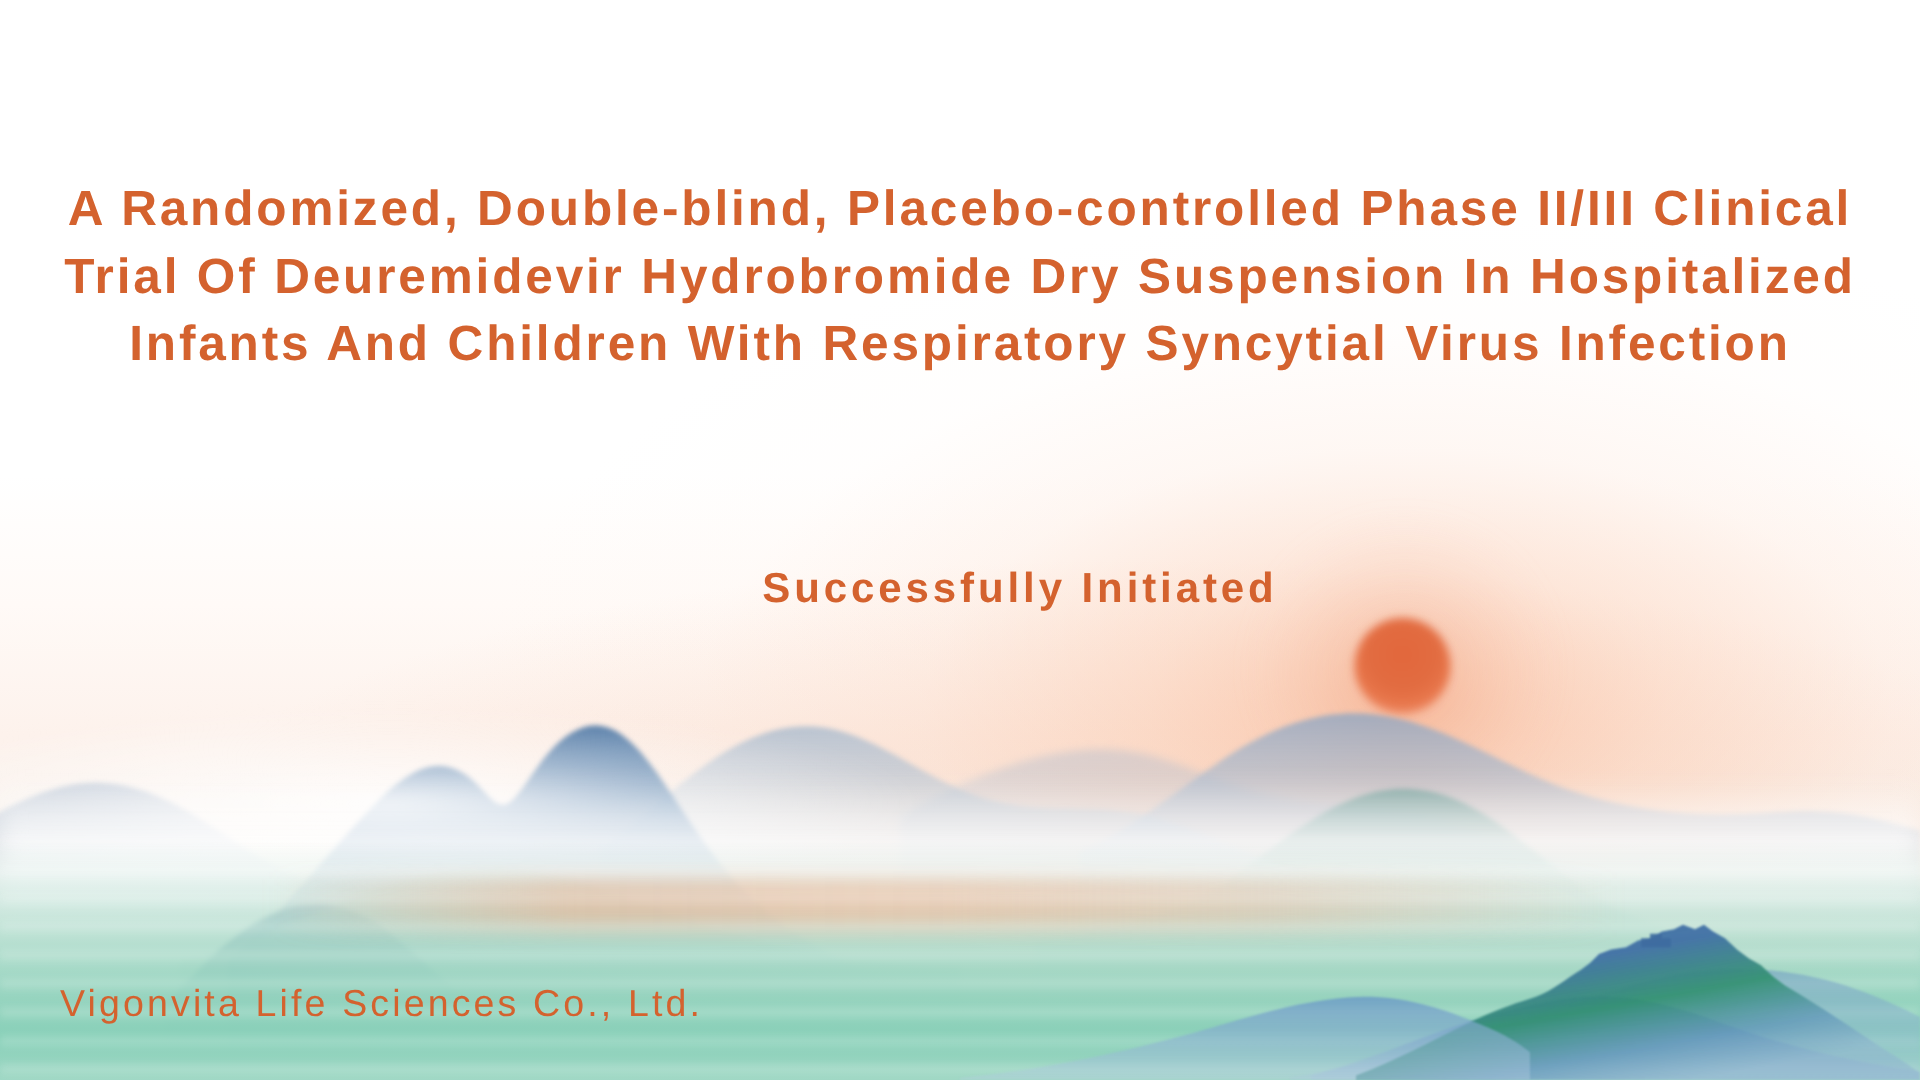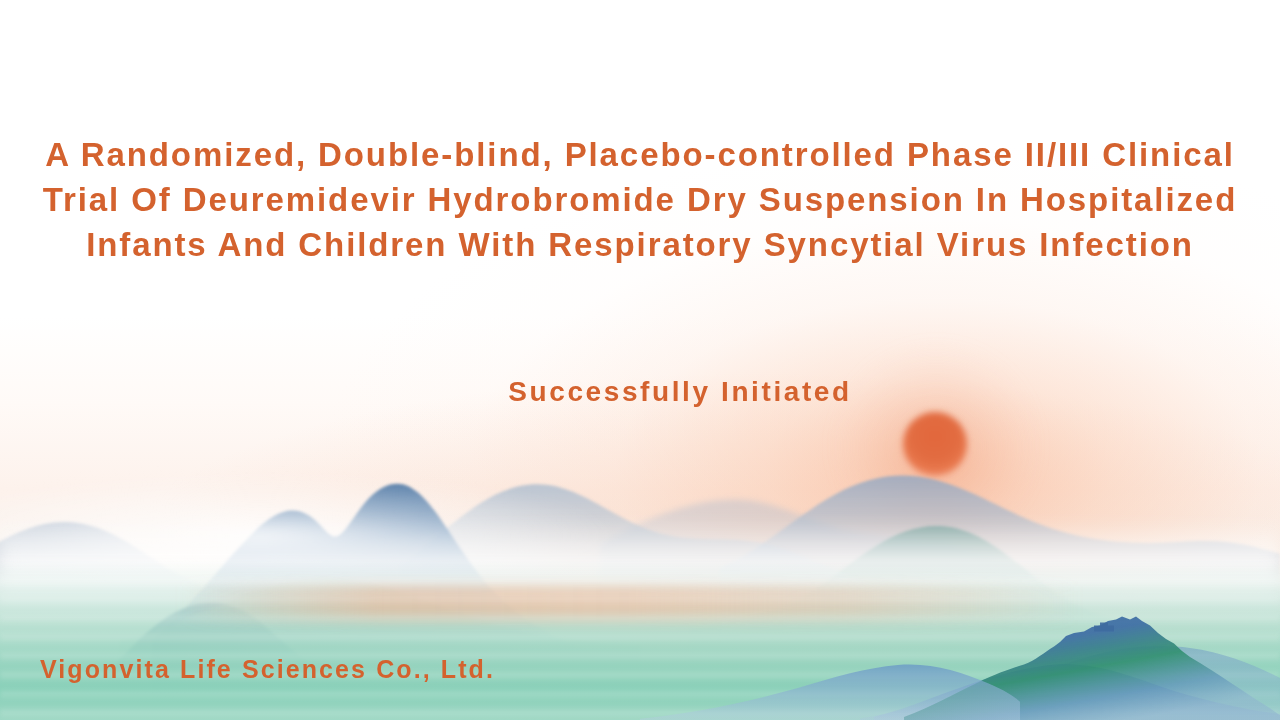--- a/index.html
+++ b/index.html
@@ -161,21 +161,21 @@
   
   .text-stack {
     position: absolute;
     left: 0; top: 0;
     width: 1280px; height: 720px;
   }
 
   #headline {
     position: absolute;
     left: 8px;
-    top: 132px;
+    top: 116px;
     width: 1264px;
     margin: 0;
     font-size: 33px;
     font-weight: bold;
     line-height: 45px;
     letter-spacing: 1.9px;
     color: #d4622e;
     text-align: center;
   }
 
@@ -193,21 +193,21 @@
     text-align: center;
     padding-left: 40px;
   }
 
   #company {
     position: absolute;
     left: 40px;
     top: 652px;
     margin: 0;
     font-size: 25px;
-    font-weight: bold;
+    font-weight: normal;
     line-height: 34px;
     letter-spacing: 2.1px;
     color: #d4622e;
     white-space: nowrap;
   }
 </style>
 </head>
 <body>
 
 <div id="slide">

